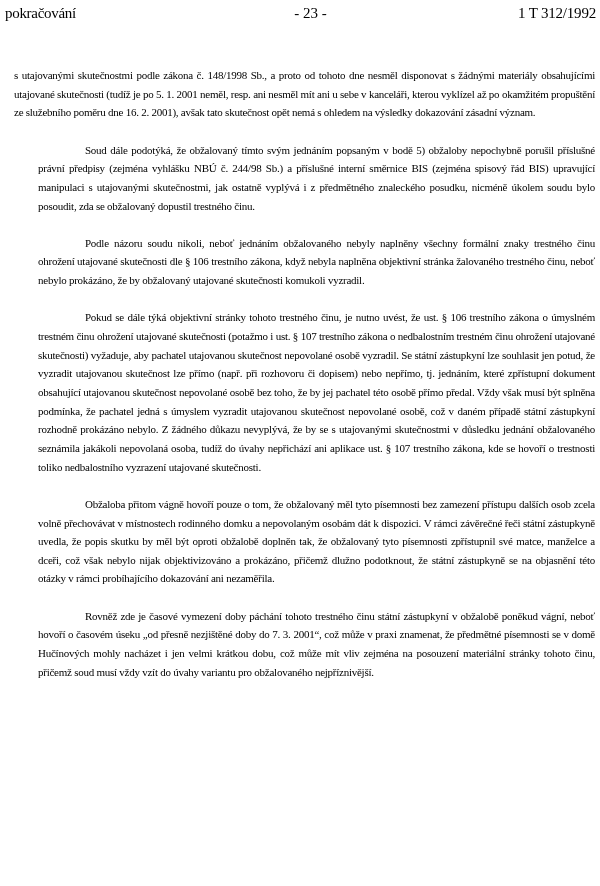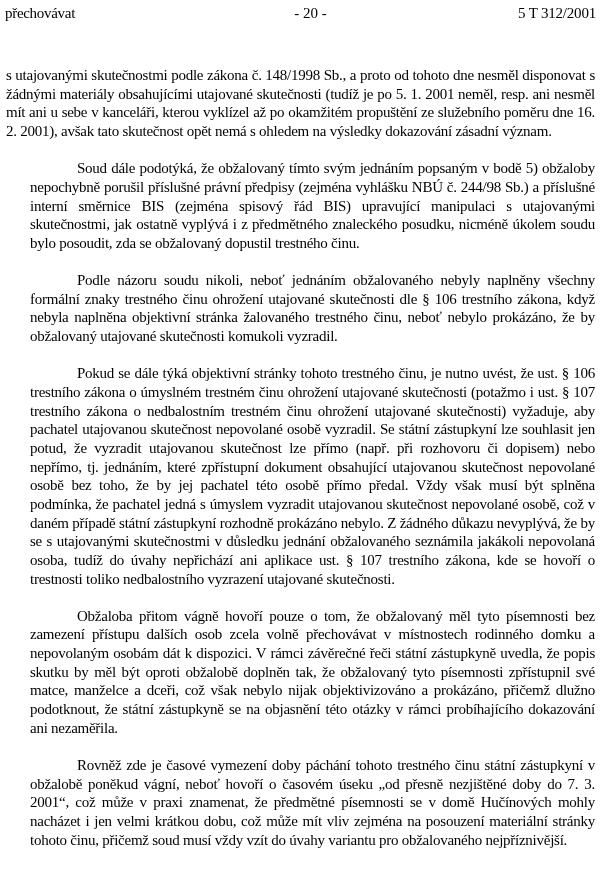--- a/index.html
+++ b/index.html
@@ -9,37 +9,37 @@
     color: #000000;
   }
   .header {
     position: absolute; top: 3px; left: 5px; right: 4px; height: 20px;
     font-size: 15px; line-height: 20px;
   }
   .header .left { position: absolute; left: 0; top: 0; letter-spacing: -0.3px; }
   .header .center { position: absolute; left: 0; right: 0; top: 0; text-align: center; padding-left: 20px; }
   .header .right { position: absolute; right: 0; top: 0; letter-spacing: -0.2px; }
   .body-text {
-    position: absolute; left: 6px; right: 5px; top: 66px;
-    font-size: 15px; line-height: 18.65px;
+    position: absolute; left: 14px; right: 5px; top: 66px;
+    font-size: 11px; line-height: 18.65px;
     letter-spacing: -0.25px;
   }
   .para {
     margin: 0; text-align: justify; text-align-last: left;
   }
   .para.indent { text-indent: 47px; margin-left: 24px; }
   .gap { height: 18.6px; }
 </style>
 </head>
 <body>
 
 <div class="header">
-  <span class="left">přechovávat</span>
-  <span class="center">- 20 -</span>
-  <span class="right">5 T 312/2001</span>
+  <span class="left">pokračování</span>
+  <span class="center">- 23 -</span>
+  <span class="right">1 T 312/1992</span>
 </div>
 
 <div class="body-text">
   <p class="para">s utajovanými skutečnostmi podle zákona č. 148/1998 Sb., a proto od tohoto dne nesměl disponovat s žádnými materiály obsahujícími utajované skutečnosti (tudíž je po 5. 1. 2001 neměl, resp. ani nesměl mít ani u sebe v kanceláři, kterou vyklízel až po okamžitém propuštění ze služebního poměru dne 16. 2. 2001), avšak tato skutečnost opět nemá s ohledem na výsledky dokazování zásadní význam.</p>
   <div class="gap"></div>
   <p class="para indent">Soud dále podotýká, že obžalovaný tímto svým jednáním popsaným v bodě 5) obžaloby nepochybně porušil příslušné právní předpisy (zejména vyhlášku NBÚ č. 244/98 Sb.) a příslušné interní směrnice BIS (zejména spisový řád BIS) upravující manipulaci s utajovanými skutečnostmi, jak ostatně vyplývá i z předmětného znaleckého posudku, nicméně úkolem soudu bylo posoudit, zda se obžalovaný dopustil trestného činu.</p>
   <div class="gap"></div>
   <p class="para indent">Podle názoru soudu nikoli, neboť jednáním obžalovaného nebyly naplněny všechny formální znaky trestného činu ohrožení utajované skutečnosti dle § 106 trestního zákona, když nebyla naplněna objektivní stránka žalovaného trestného činu, neboť nebylo prokázáno, že by obžalovaný utajované skutečnosti komukoli vyzradil.</p>
   <div class="gap"></div>
   <p class="para indent">Pokud se dále týká objektivní stránky tohoto trestného činu, je nutno uvést, že ust. § 106 trestního zákona o úmyslném trestném činu ohrožení utajované skutečnosti (potažmo i ust. § 107 trestního zákona o nedbalostním trestném činu ohrožení utajované skutečnosti) vyžaduje, aby pachatel utajovanou skutečnost nepovolané osobě vyzradil. Se státní zástupkyní lze souhlasit jen potud, že vyzradit utajovanou skutečnost lze přímo (např. při rozhovoru či dopisem) nebo nepřímo, tj. jednáním, které zpřístupní dokument obsahující utajovanou skutečnost nepovolané osobě bez toho, že by jej pachatel této osobě přímo předal. Vždy však musí být splněna podmínka, že pachatel jedná s úmyslem vyzradit utajovanou skutečnost nepovolané osobě, což v daném případě státní zástupkyní rozhodně prokázáno nebylo. Z žádného důkazu nevyplývá, že by se s utajovanými skutečnostmi v důsledku jednání obžalovaného seznámila jakákoli nepovolaná osoba, tudíž do úvahy nepřichází ani aplikace ust. § 107 trestního zákona, kde se hovoří o trestnosti toliko nedbalostního vyzrazení utajované skutečnosti.</p>

